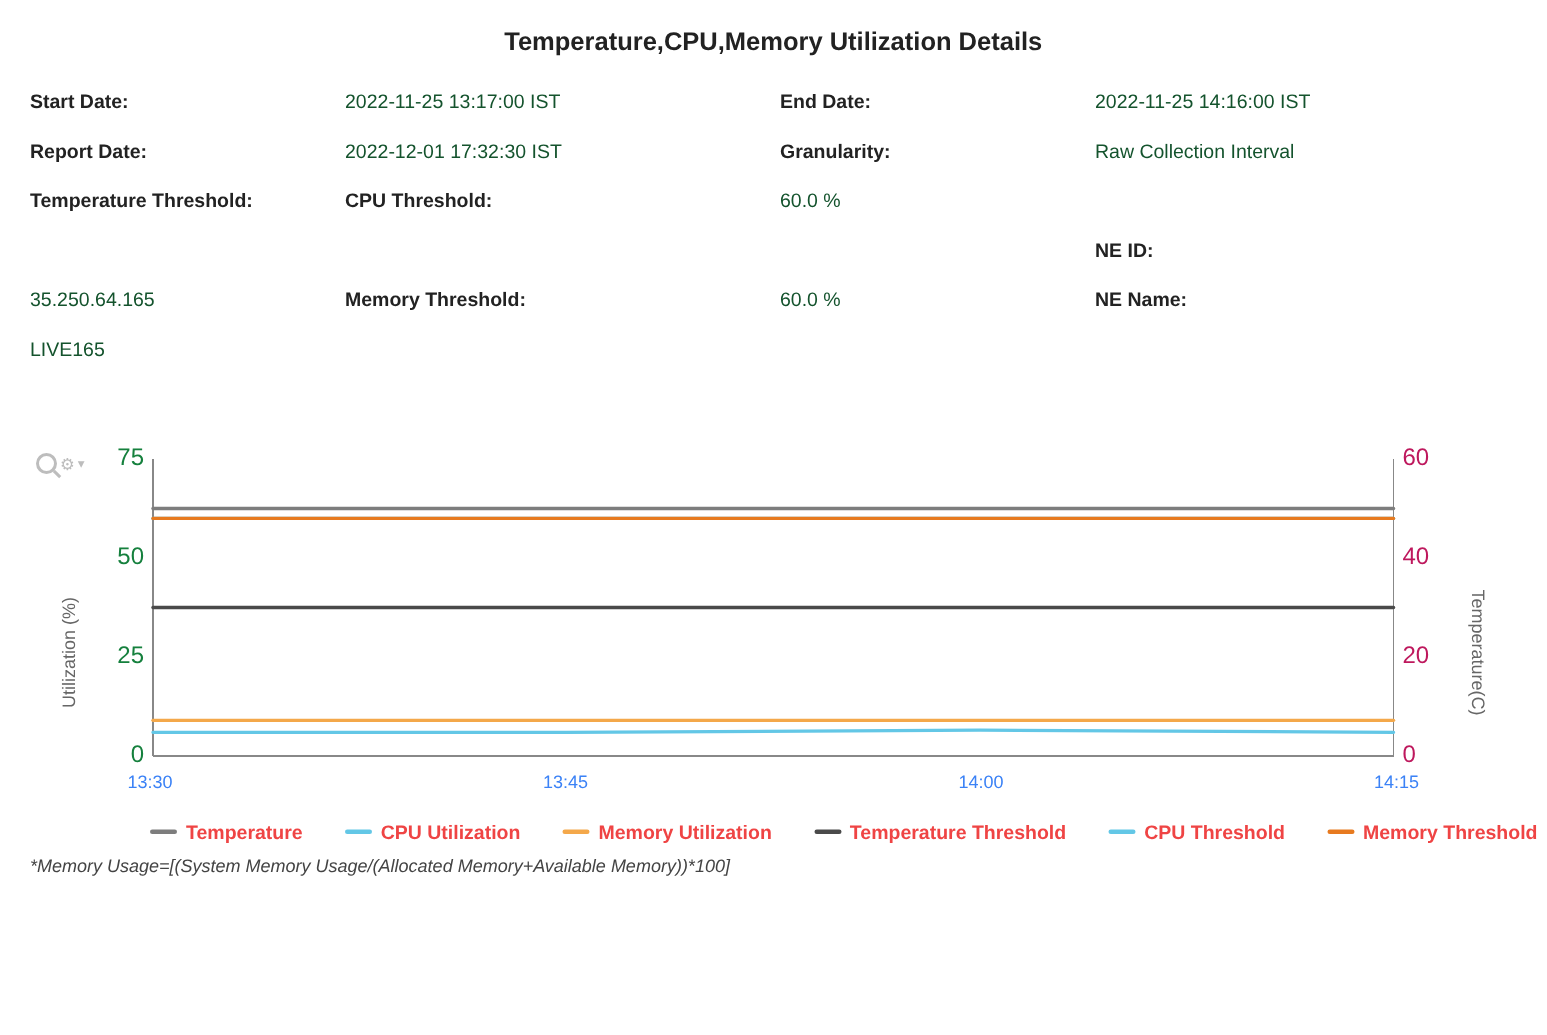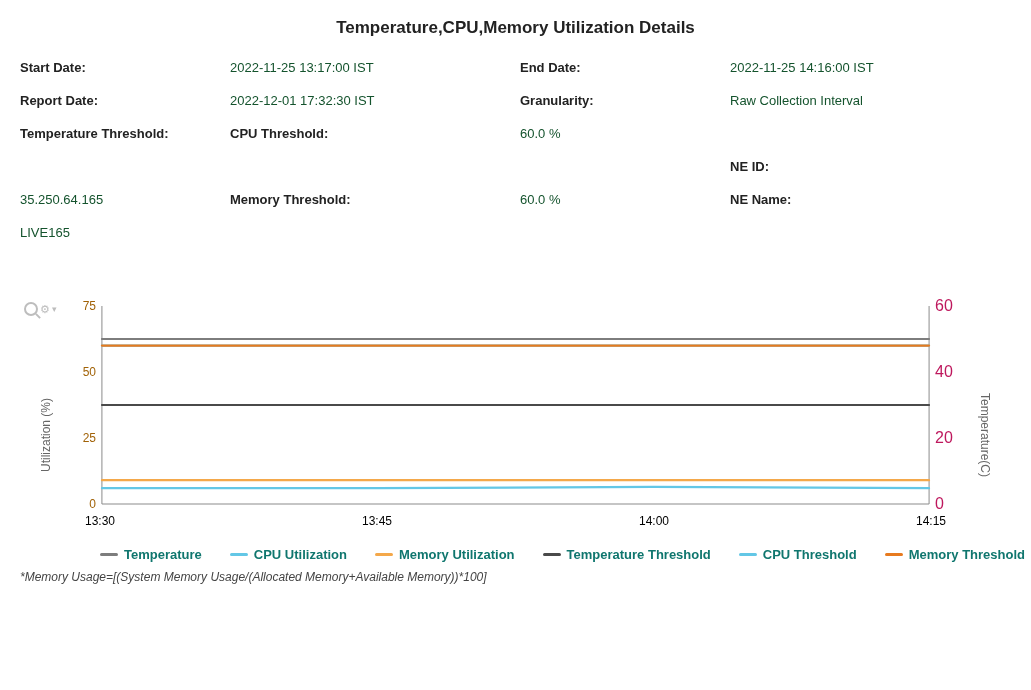--- a/index.html
+++ b/index.html
@@ -87,37 +87,37 @@
   }
   .legend {
     position: absolute;
     left: 80px;
     right: 60px;
     bottom: 8px;
     display: flex;
     gap: 28px;
     font-size: 13px;
     font-weight: 600;
-    color: #0f766e;
+    color: #ef4444;
     justify-content: flex-start;
     flex-wrap: nowrap;
   }
   .legend .item { display: flex; align-items: center; gap: 6px; white-space: nowrap;}
   .legend .dash {
     width: 18px; height: 3px; border-radius: 2px;
   }
   .x-ticks {
     position: absolute;
     left: 80px; right: 80px;
     bottom: 40px;
     height: 16px;
   }
-  .x-tick { position: absolute; font-size: 12px; color: #000000; transform: translateX(-50%); }
+  .x-tick { position: absolute; font-size: 12px; color: #3b82f6; transform: translateX(-50%); }
   .y-left-ticks { position: absolute; left: 46px; top: 0; bottom: 60px; width: 30px; }
-  .y-left-ticks span { position: absolute; right: 0; font-size: 12px; color: #a16207; transform: translateY(-50%);}
+  .y-left-ticks span { position: absolute; right: 0; font-size: 16px; color: #15803d; transform: translateY(-50%);}
   .y-right-ticks { position: absolute; right: 46px; top: 0; bottom: 60px; width: 30px; }
   .y-right-ticks span { position: absolute; left: 0; font-size: 16px; color: #be185d; transform: translateY(-50%);}
   .footnote {
     font-style: italic;
     font-size: 12px;
     color: #444;
   }
   .axis-line { stroke: #888; stroke-width: 1; shape-rendering: crispEdges; }
   .series { stroke-width: 2.2; fill: none; stroke-linecap: round; }
 </style>

